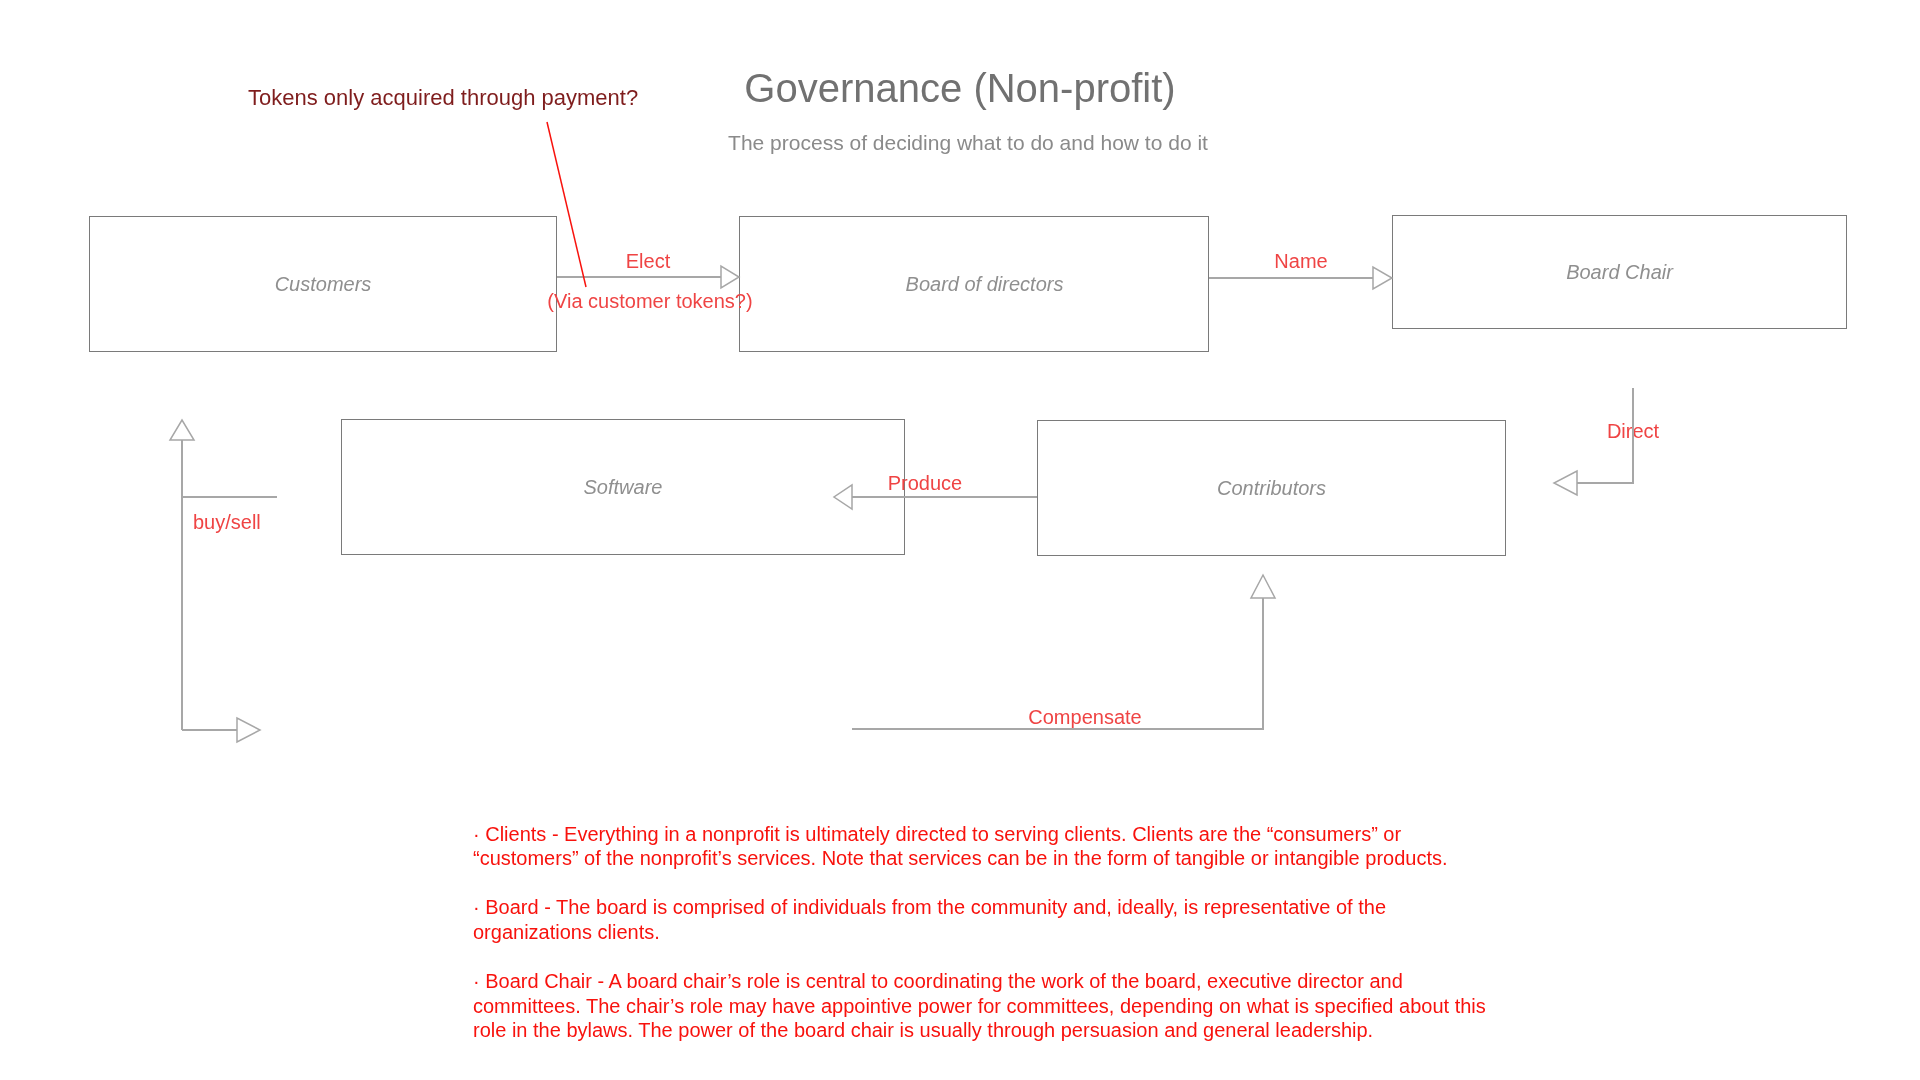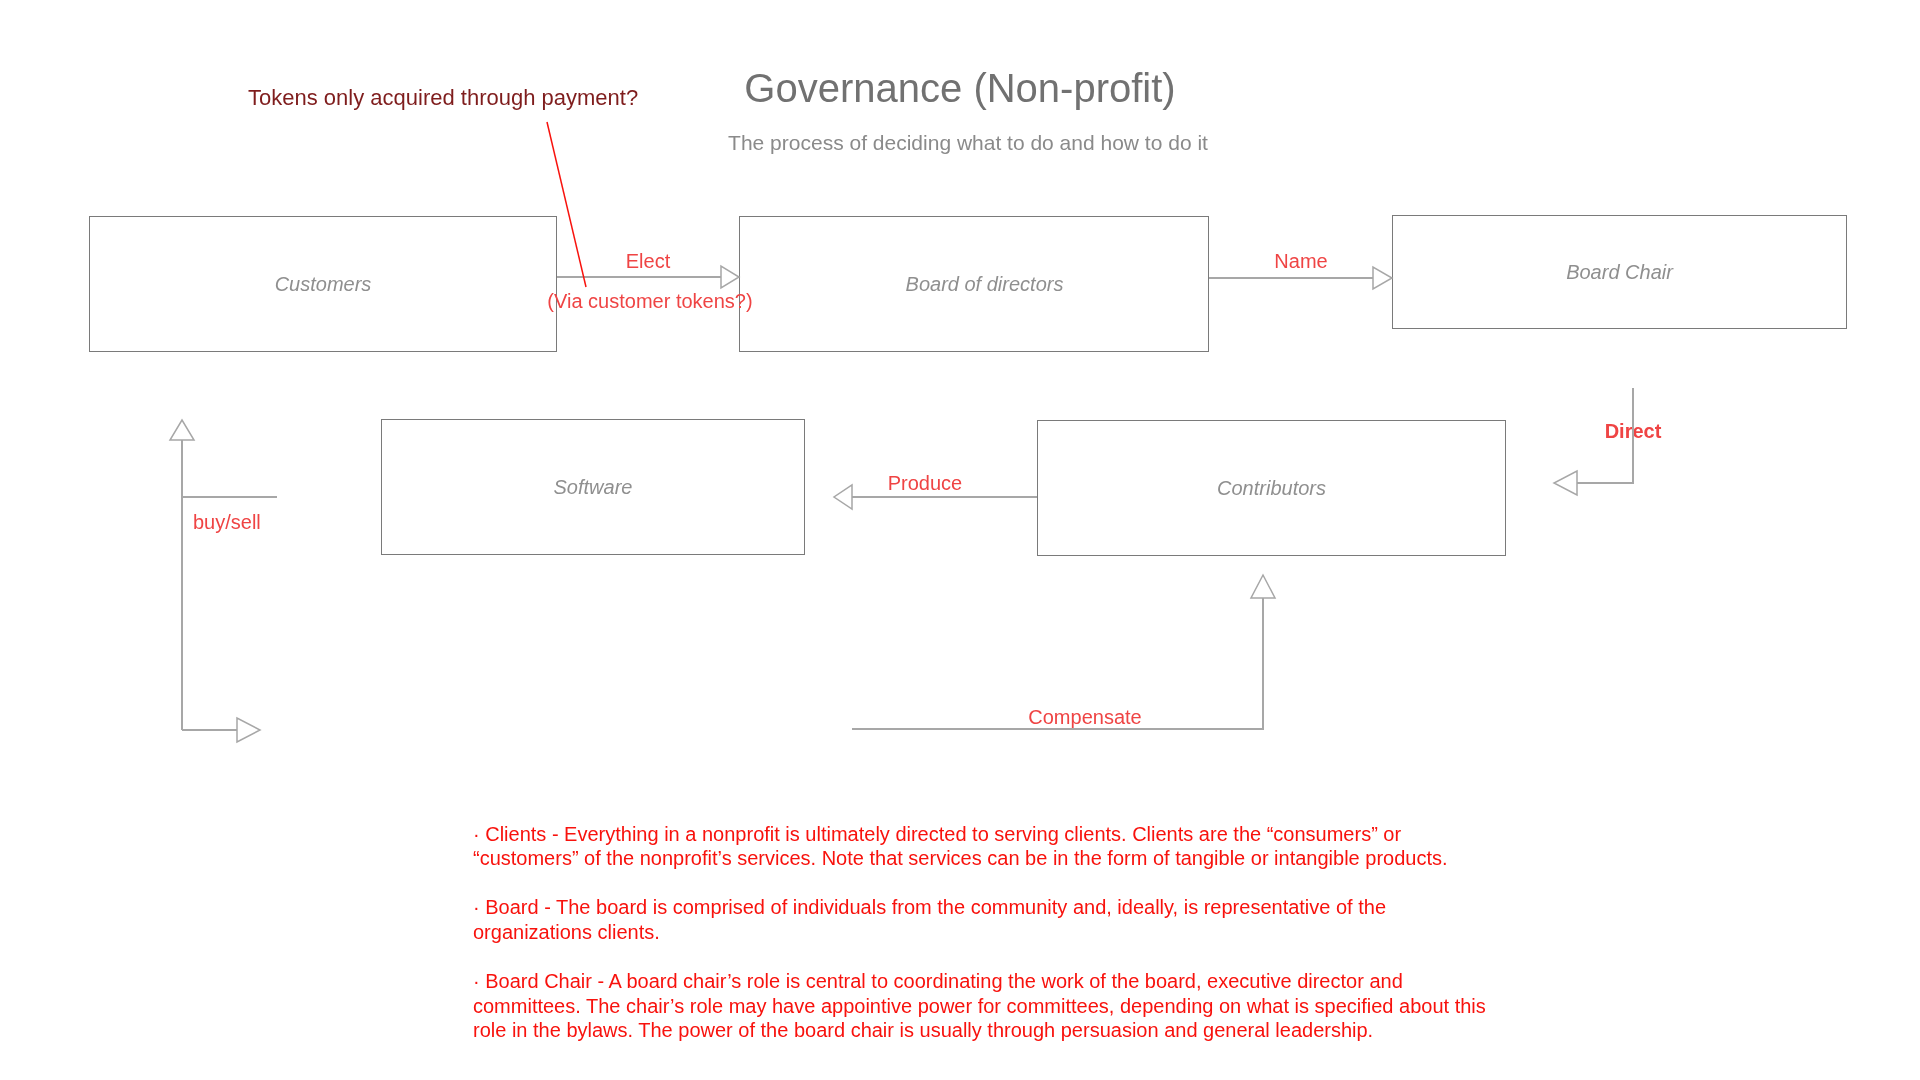--- a/index.html
+++ b/index.html
@@ -44,34 +44,34 @@
     justify-content: center;
     font-style: italic;
   }
   .node span {
     font-size: 20px;
     color: #8f8f8f;
   }
   .node-customers    { left:  89px; top: 216px; width: 468px; height: 136px; }
   .node-board        { left: 739px; top: 216px; width: 470px; height: 136px; padding-left: 21px; }
   .node-chair        { left:1392px; top: 215px; width: 455px; height: 114px; }
-  .node-software     { left: 341px; top: 419px; width: 424px; height: 136px; margin-left: 40px; }
+  .node-software     { left: 341px; top: 419px; width: 564px; height: 136px; }
   .node-contributors { left:1037px; top: 420px; width: 469px; height: 136px; }
   .node-treasury     { left: 341px; top: 620px; width: 468px; height: 136px; }
   .edge-label {
     position: absolute;
     font-size: 20px;
     color: #ef4444;
     white-space: nowrap;
     transform: translateX(-50%);
   }
   .lbl-elect      { left:  648px; top: 250px; }
   .lbl-via        { left:  650px; top: 290px; }
   .lbl-name       { left: 1301px; top: 250px; }
-  .lbl-direct     { left: 1633px; top: 420px; font-weight: bold; }
+  .lbl-direct     { left: 1633px; top: 420px; }
   .lbl-produce    { left:  925px; top: 472px; }
   .lbl-compensate { left: 1085px; top: 706px; }
   .lbl-buysell    { left:  193px; top: 511px; transform: none; }
   .notes-block {
     position: absolute;
     left: 473px; top: 797px;
     width: 1100px;
     font-size: 20px;
     line-height: 24.6px;
     color: #f8120d;

